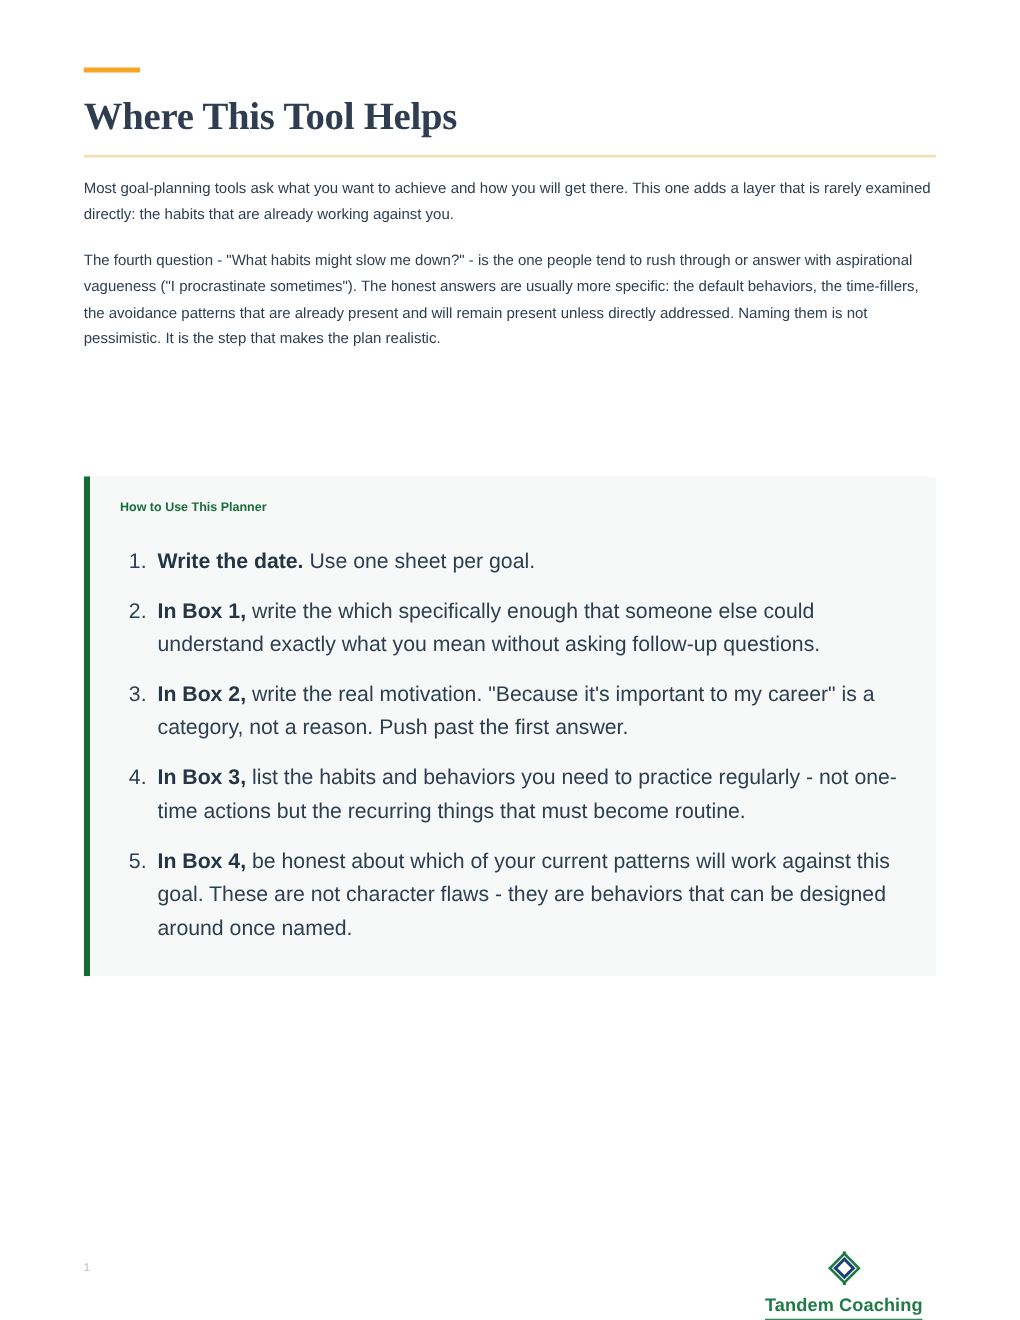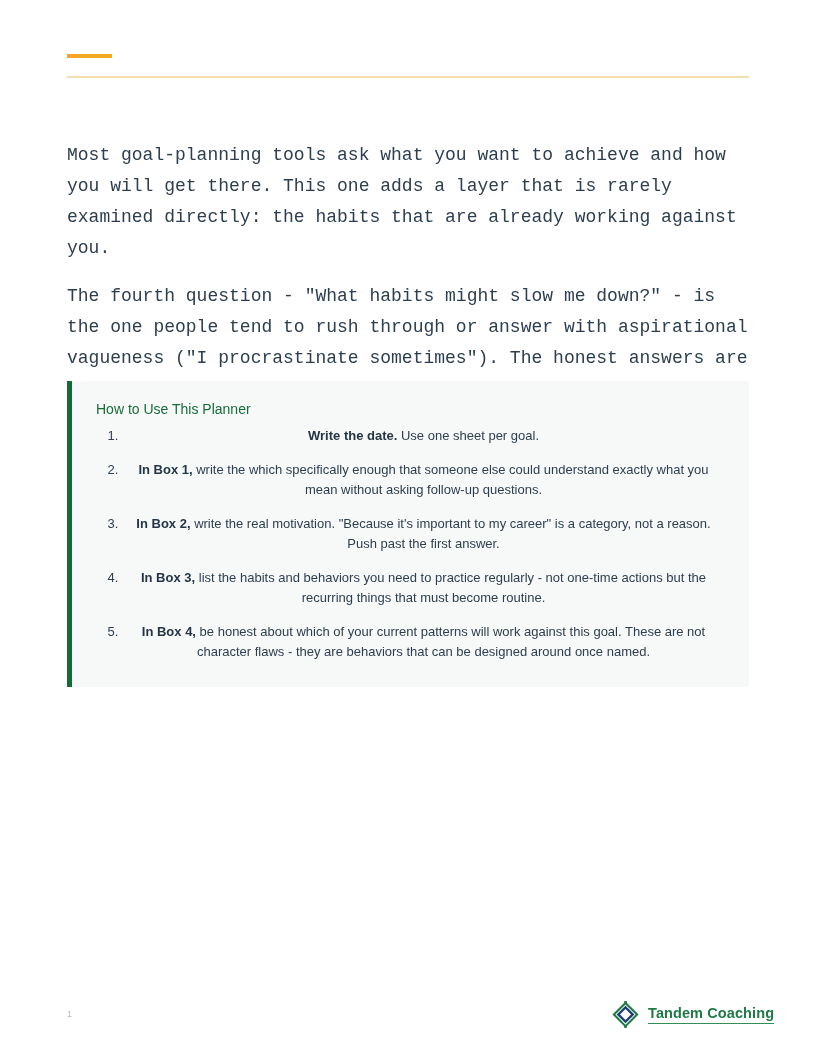--- a/index.html
+++ b/index.html
@@ -50,80 +50,79 @@
   }
 
   
   .content {
     position: absolute;
     left: 67px;
     top: 140px;
     width: 682px;
   }
   .para {
-    font-size: 18px;
+    font-size: 12px;
     line-height: 1.72;
     color: #2c3e50;
     margin: 0 0 17px 0;
     text-align: left;
-    font-family: Liberation Mono, monospace;
   }
   .para:last-of-type { margin-bottom: 0; }
 
   
   .callout {
     position: absolute;
     left: 67px;
     top: 381px;
     width: 682px;
     box-sizing: border-box;
     background: #f7f9f8;
     border-left: 5px solid #156b38;
     border-radius: 0 3px 3px 0;
     padding: 18px 28px 24px 24px;
   }
   .callout-title {
-    font-size: 14px;
-    font-weight: normal;
+    font-size: 10px;
+    font-weight: bold;
     color: #176c39;
-    margin: 0 0 6px 0;
+    margin: 0 0 22px 0;
     line-height: 1.5;
   }
   .callout-list {
     margin: 0;
     padding-left: 26px;
     list-style-type: decimal;
   }
   .callout-list li {
-    font-size: 13px;
+    font-size: 17px;
     line-height: 1.58;
     color: #2c3e50;
     margin-top: 13px;
     padding-left: 4px;
-    text-align: center;
   }
   .callout-list li:first-child { margin-top: 5px; }
   .callout-list li b { font-weight: bold; color: #243546; }
 
   
   .footer-page-number {
     position: absolute;
     left: 67px;
     top: 1009px;
     font-size: 9px;
     color: #b4bbc2;
     letter-spacing: 0.3px;
   }
   .footer-logo {
     position: absolute;
     left: 612px;
     top: 1001px;
     display: flex;
     align-items: center;
     gap: 9px;
+    flex-direction: column;
   }
   .logo-mark {
     width: 27px;
     height: 27px;
     flex: 0 0 auto;
     display: block;
   }
   .logo-text {
     font-size: 14.5px;
     font-weight: bold;
@@ -134,20 +133,21 @@
     line-height: 1.15;
   }
 </style>
 </head>
 <body>
 
 <div class="page">
 
   <div class="header">
     <div class="accent-bar"></div>
+    <h1 class="page-title">Where This Tool Helps</h1>
     <div class="title-rule"></div>
   </div>
 
   <div class="content">
     <p class="para">Most goal-planning tools ask what you want to achieve and how you will get there. This one adds a layer that is rarely examined directly: the habits that are already working against you.</p>
     <p class="para">The fourth question - "What habits might slow me down?" - is the one people tend to rush through or answer with aspirational vagueness ("I procrastinate sometimes"). The honest answers are usually more specific: the default behaviors, the time-fillers, the avoidance patterns that are already present and will remain present unless directly addressed. Naming them is not pessimistic. It is the step that makes the plan realistic.</p>
   </div>
 
   <div class="callout">
     <div class="callout-title">How to Use This Planner</div>

